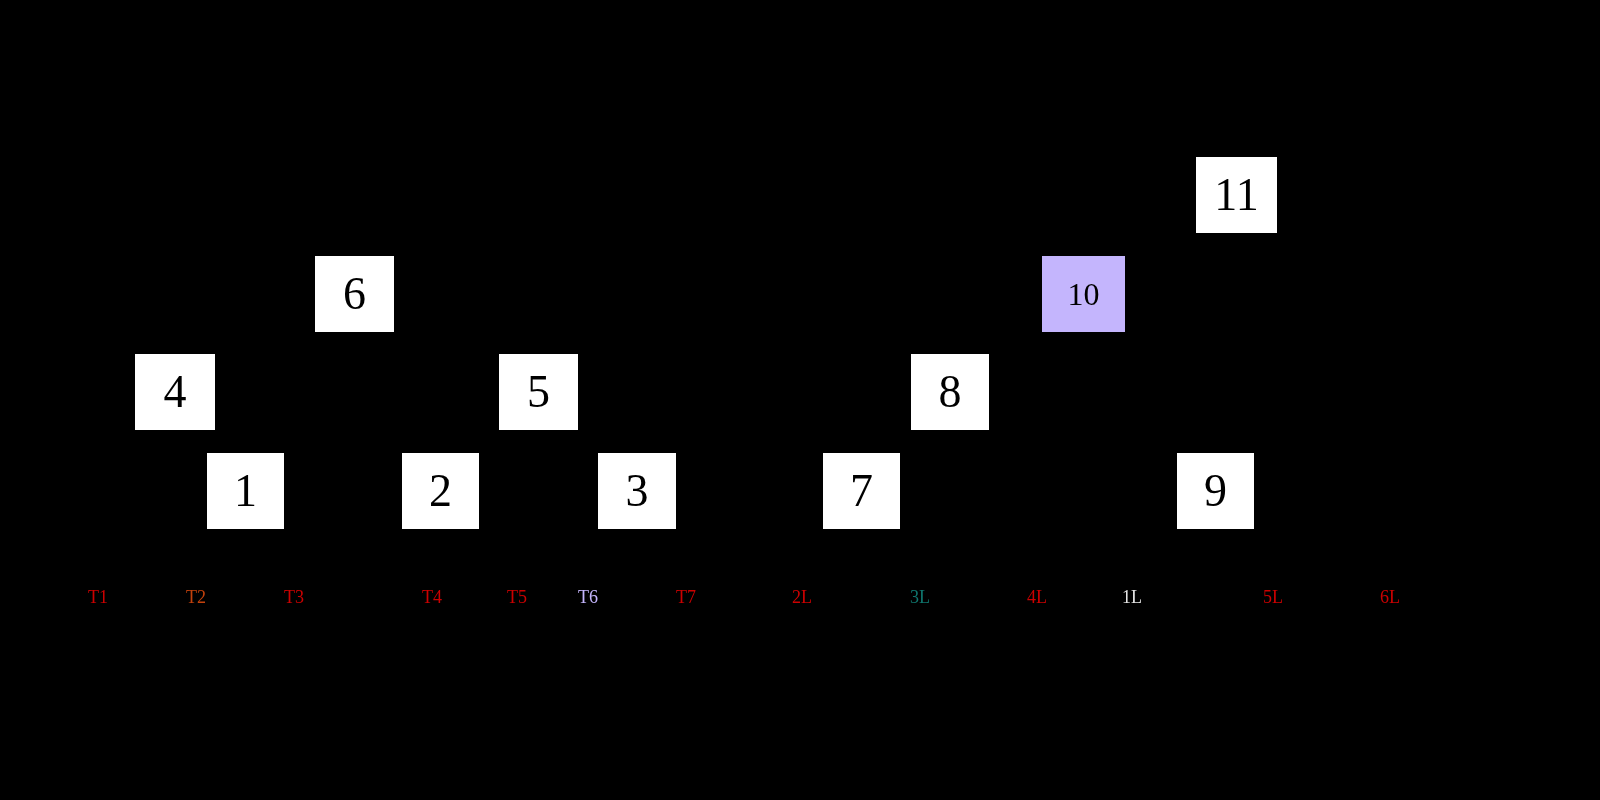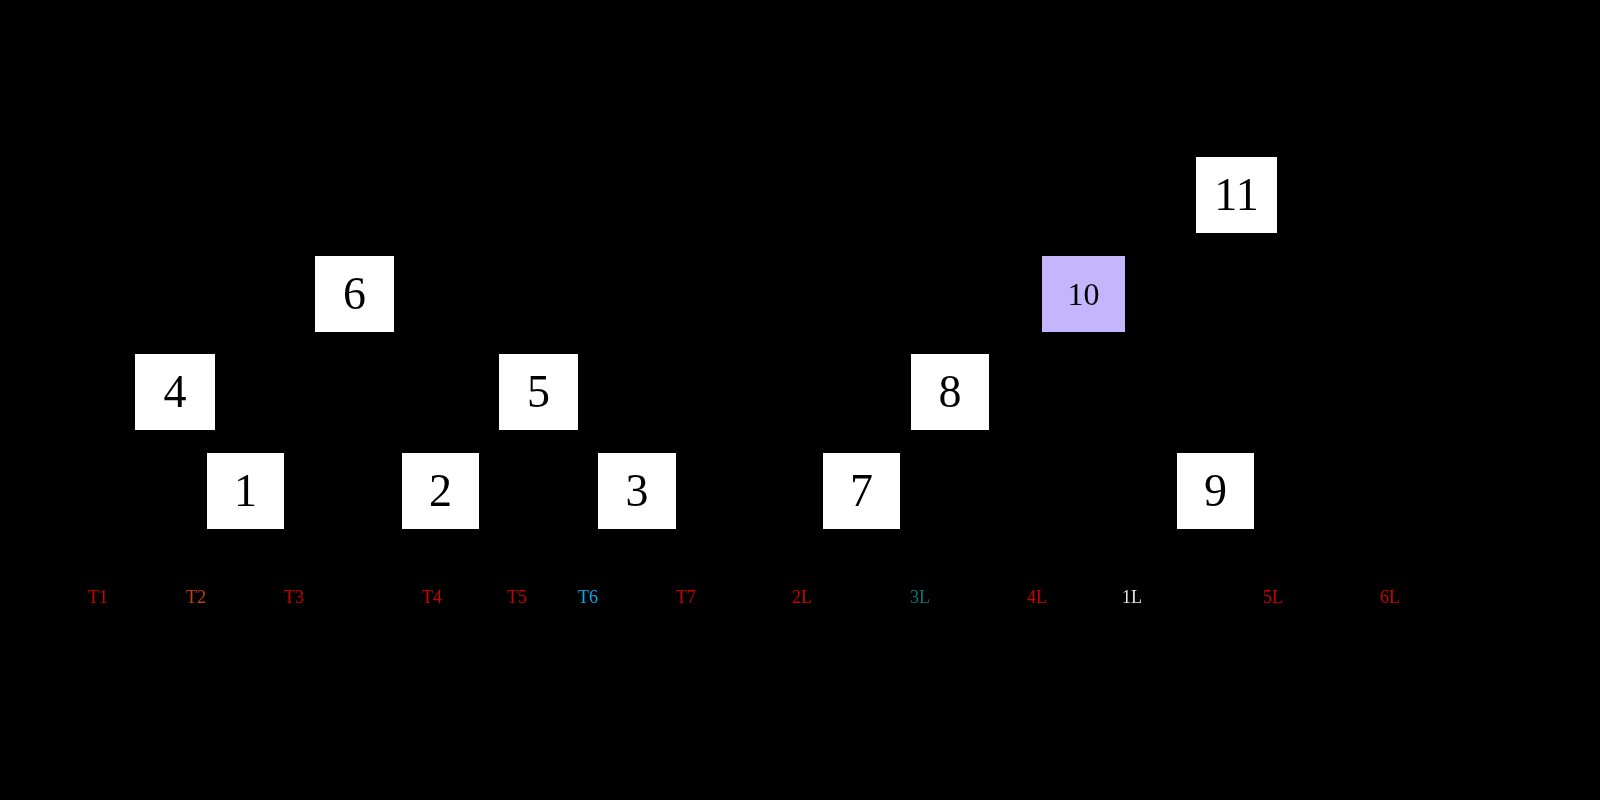--- a/index.html
+++ b/index.html
@@ -74,21 +74,21 @@
       <div class="node-box" style="left: 1177px; top: 453px; width: 77px; height: 76px; font-size: 46px; background: rgb(255, 255, 255); color: rgb(0, 0, 0);">9</div>
       <div class="node-box" style="left: 1196px; top: 157px; width: 81px; height: 76px; font-size: 46px; background: rgb(255, 255, 255); color: rgb(0, 0, 0);">11</div>
     </div>
 
   <div id="axis-label-row">
       <div class="axis-label" style="left: 98px; top: 588px; color: rgb(204, 0, 0);">T1</div>
       <div class="axis-label" style="left: 196px; top: 588px; color: #c2410c;">T2</div>
       <div class="axis-label" style="left: 294px; top: 588px; color: rgb(204, 0, 0);">T3</div>
       <div class="axis-label" style="left: 392px; top: 588px; color: rgb(204, 0, 0); margin-left: 40px;">T4</div>
       <div class="axis-label" style="left: 490px; top: 588px; color: rgb(204, 0, 0); margin-left: 27px;">T5</div>
-      <div class="axis-label" style="left: 588px; top: 588px; color: #0ea5e9;">T6</div>
+      <div class="axis-label" style="left: 588px; top: 588px; color: #c4b5fd;">T6</div>
       <div class="axis-label" style="left: 686px; top: 588px; color: rgb(204, 0, 0);">T7</div>
       <div class="axis-label" style="left: 802px; top: 588px; color: rgb(204, 0, 0);">2L</div>
       <div class="axis-label" style="left: 920px; top: 588px; color: #0f766e;">3L</div>
       <div class="axis-label" style="left: 1037px; top: 588px; color: rgb(204, 0, 0);">4L</div>
       <div class="axis-label" style="left: 1132px; top: 588px; color: #e5e5e5;">1L</div>
       <div class="axis-label" style="left: 1273px; top: 588px; color: rgb(204, 0, 0); font-family: Liberation Serif, serif;">5L</div>
       <div class="axis-label" style="left: 1390px; top: 588px; color: rgb(204, 0, 0);">6L</div>
     </div>
 
 </div>

